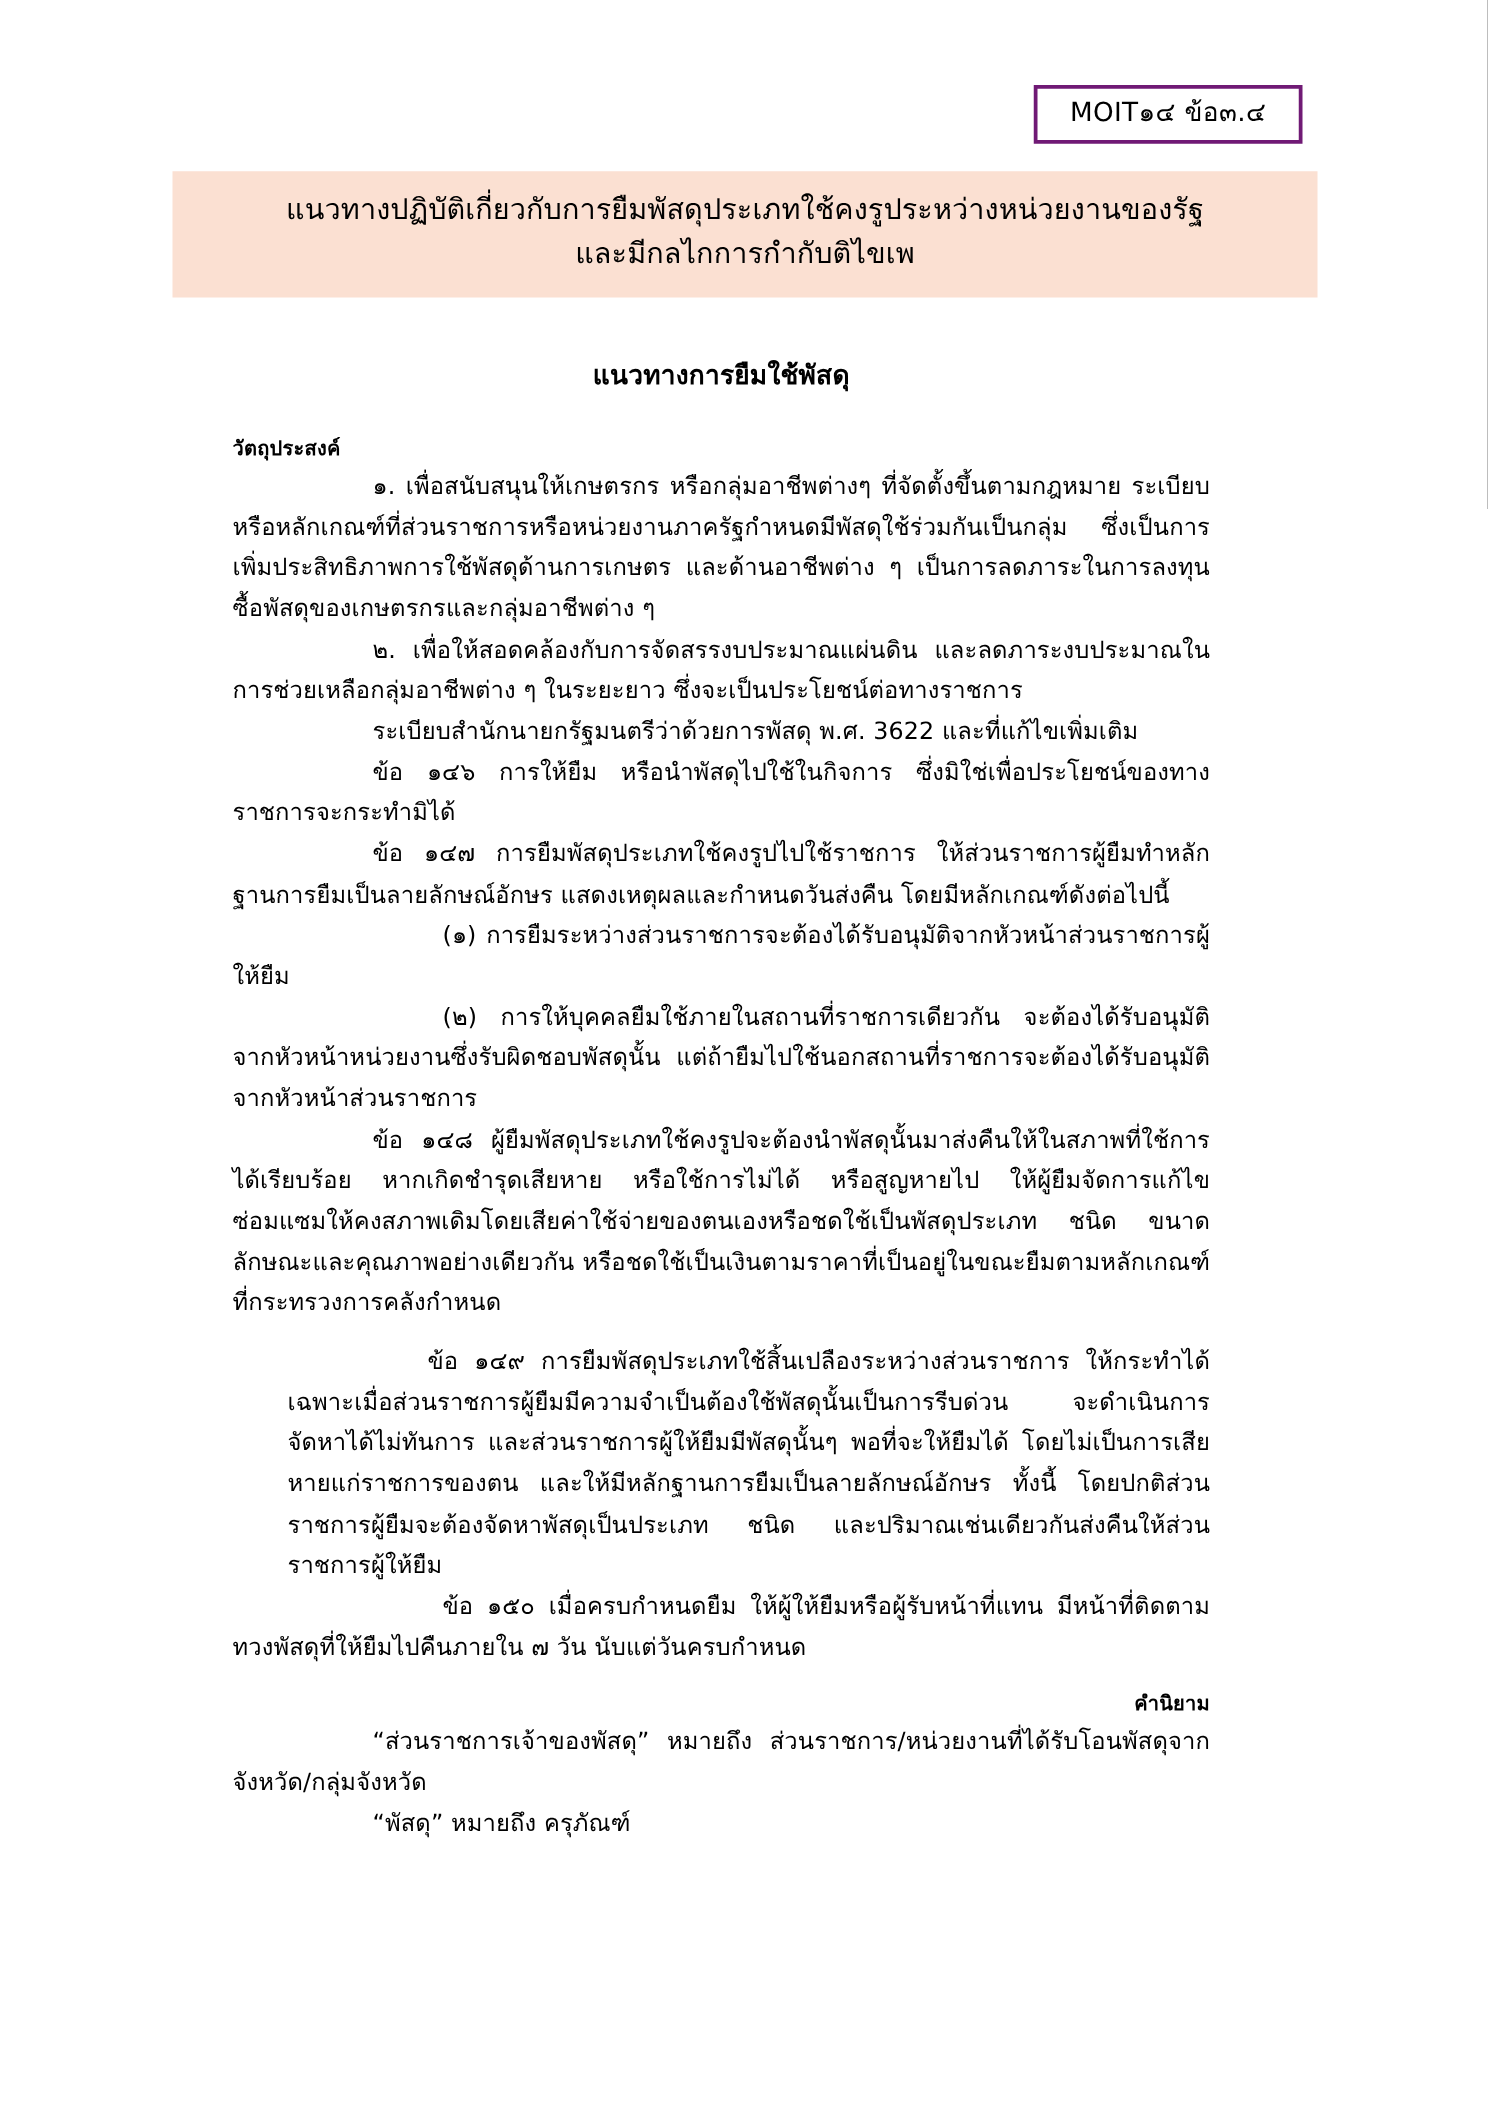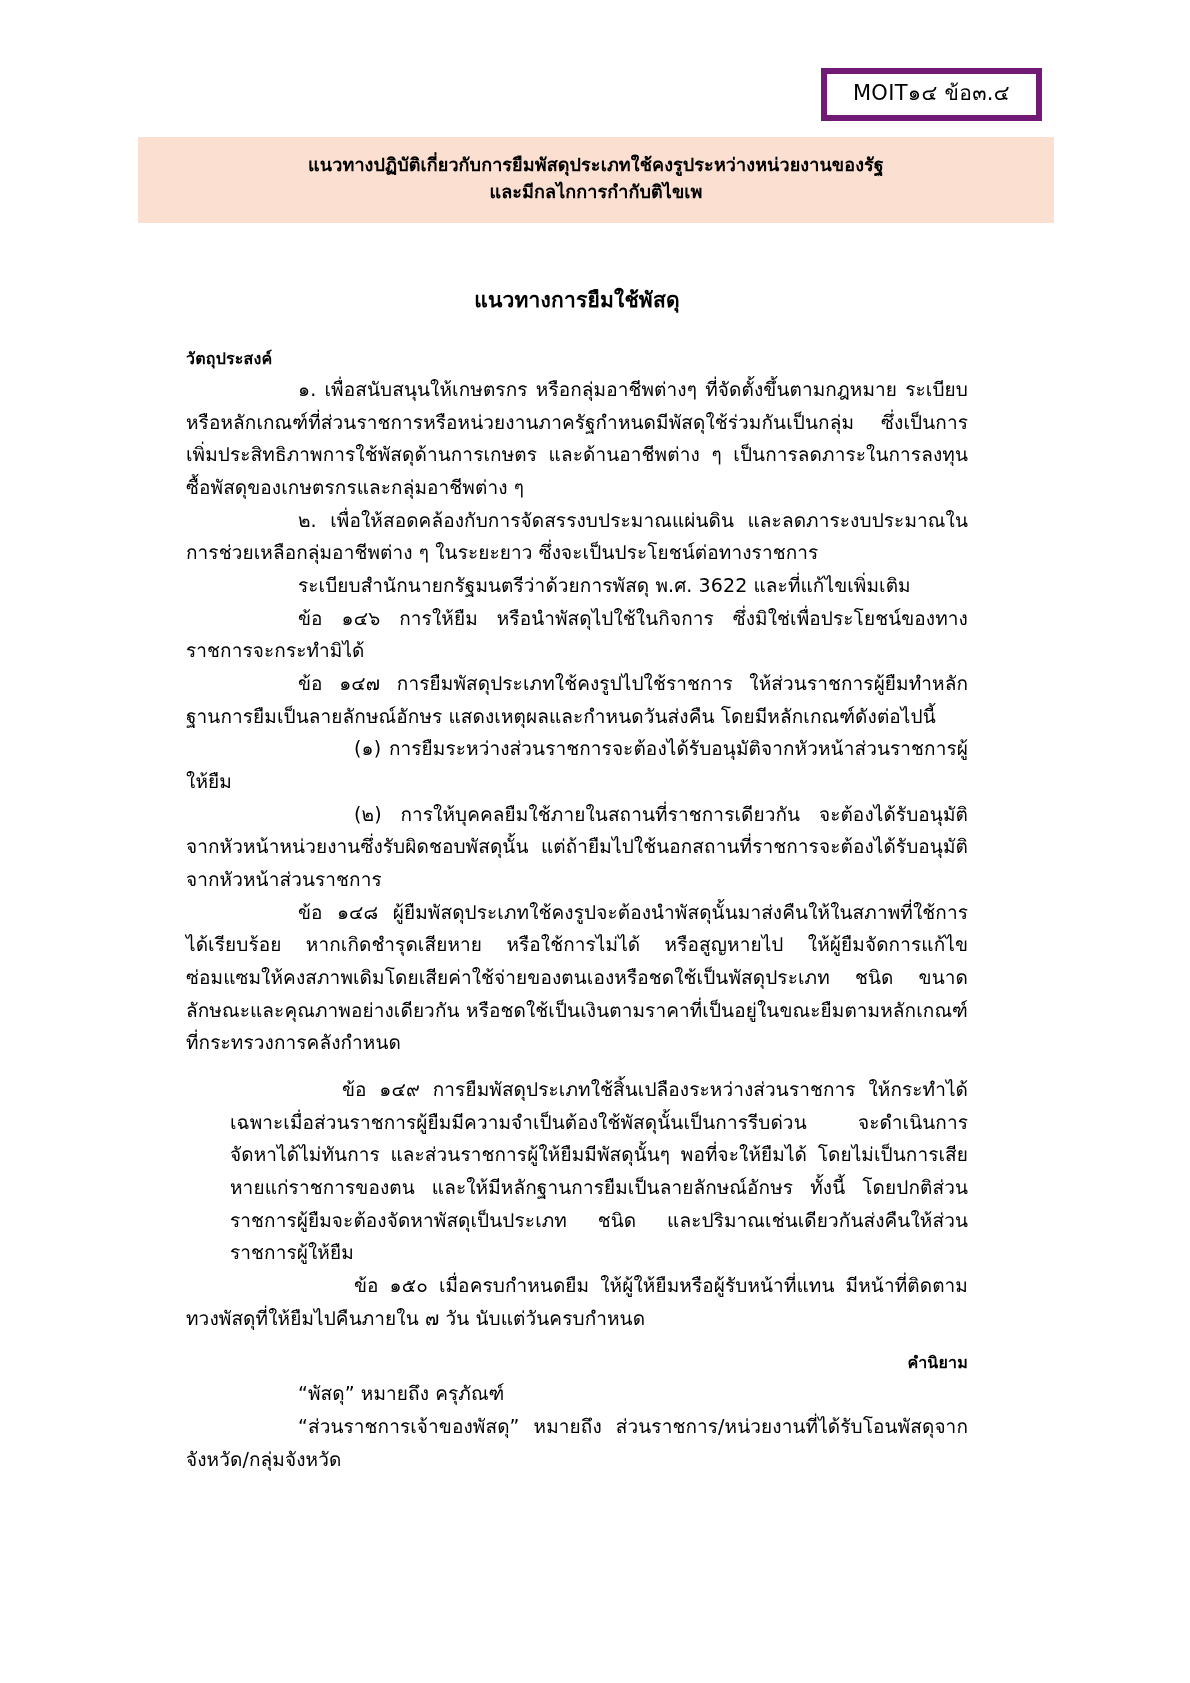--- a/index.html
+++ b/index.html
@@ -20,42 +20,42 @@
     overflow: hidden;
   }
 
   
   .stamp-wrap {
     position: absolute;
     top: 68px;
     right: 148px;
   }
   .stamp-box {
-    border: 6px solid #701a75;
+    border: 3px solid #701a75;
     padding: 7px 26px 9px 26px;
     font-size: 21px;
     line-height: 1.2;
     white-space: nowrap;
     letter-spacing: .3px;
   }
 
   
   .banner {
     position: absolute;
     top: 137px;
     left: 138px;
     width: 916px;
     background: #fbe0d2;
     padding: 14px 10px 18px 10px;
     box-sizing: border-box;
     text-align: center;
   }
   .banner-line {
-    font-size: 18px;
-    font-weight: bold;
+    font-size: 23px;
+    font-weight: normal;
     line-height: 1.5;
     letter-spacing: .1px;
   }
 
   
   .body {
     position: absolute;
     top: 283px;
     left: 186px;
     width: 782px;
@@ -125,17 +125,17 @@
     <p class="para">ระเบียบสำนักนายกรัฐมนตรีว่าด้วยการพัสดุ พ.ศ. 3622 และที่แก้ไขเพิ่มเติม</p>
     <p class="para">ข้อ ๑๔๖ การให้ยืม หรือนำพัสดุไปใช้ในกิจการ ซึ่งมิใช่เพื่อประโยชน์ของทางราชการจะกระทำมิได้</p>
     <p class="para">ข้อ ๑๔๗ การยืมพัสดุประเภทใช้คงรูปไปใช้ราชการ ให้ส่วนราชการผู้ยืมทำหลักฐานการยืมเป็นลายลักษณ์อักษร แสดงเหตุผลและกำหนดวันส่งคืน โดยมีหลักเกณฑ์ดังต่อไปนี้</p>
     <p class="para deep">(๑) การยืมระหว่างส่วนราชการจะต้องได้รับอนุมัติจากหัวหน้าส่วนราชการผู้ให้ยืม</p>
     <p class="para deep">(๒) การให้บุคคลยืมใช้ภายในสถานที่ราชการเดียวกัน จะต้องได้รับอนุมัติจากหัวหน้าหน่วยงานซึ่งรับผิดชอบพัสดุนั้น แต่ถ้ายืมไปใช้นอกสถานที่ราชการจะต้องได้รับอนุมัติจากหัวหน้าส่วนราชการ</p>
     <p class="para">ข้อ ๑๔๘  ผู้ยืมพัสดุประเภทใช้คงรูปจะต้องนำพัสดุนั้นมาส่งคืนให้ในสภาพที่ใช้การได้เรียบร้อย หากเกิดชำรุดเสียหาย หรือใช้การไม่ได้ หรือสูญหายไป ให้ผู้ยืมจัดการแก้ไขซ่อมแซมให้คงสภาพเดิมโดยเสียค่าใช้จ่ายของตนเองหรือชดใช้เป็นพัสดุประเภท ชนิด ขนาด ลักษณะและคุณภาพอย่างเดียวกัน หรือชดใช้เป็นเงินตามราคาที่เป็นอยู่ในขณะยืมตามหลักเกณฑ์ที่กระทรวงการคลังกำหนด</p>
     <p class="para gap-before">ข้อ ๑๔๙ การยืมพัสดุประเภทใช้สิ้นเปลืองระหว่างส่วนราชการ ให้กระทำได้เฉพาะเมื่อส่วนราชการผู้ยืมมีความจำเป็นต้องใช้พัสดุนั้นเป็นการรีบด่วน จะดำเนินการจัดหาได้ไม่ทันการ และส่วนราชการผู้ให้ยืมมีพัสดุนั้นๆ พอที่จะให้ยืมได้ โดยไม่เป็นการเสียหายแก่ราชการของตน และให้มีหลักฐานการยืมเป็นลายลักษณ์อักษร ทั้งนี้ โดยปกติส่วนราชการผู้ยืมจะต้องจัดหาพัสดุเป็นประเภท ชนิด และปริมาณเช่นเดียวกันส่งคืนให้ส่วนราชการผู้ให้ยืม</p>
     <p class="para deep">ข้อ ๑๕๐ เมื่อครบกำหนดยืม ให้ผู้ให้ยืมหรือผู้รับหน้าที่แทน มีหน้าที่ติดตามทวงพัสดุที่ให้ยืมไปคืนภายใน ๗ วัน นับแต่วันครบกำหนด</p>
 
     <div class="sec-title sec-block-tight">คำนิยาม</div>
+    <p class="para">“ส่วนราชการเจ้าของพัสดุ”    หมายถึง ส่วนราชการ/หน่วยงานที่ได้รับโอนพัสดุจากจังหวัด/กลุ่มจังหวัด</p>
     <p class="para">“พัสดุ” หมายถึง ครุภัณฑ์</p>
-    <p class="para">“ส่วนราชการเจ้าของพัสดุ”    หมายถึง ส่วนราชการ/หน่วยงานที่ได้รับโอนพัสดุจากจังหวัด/กลุ่มจังหวัด</p>
 
   </div>
 </div>
 
 </body></html>

